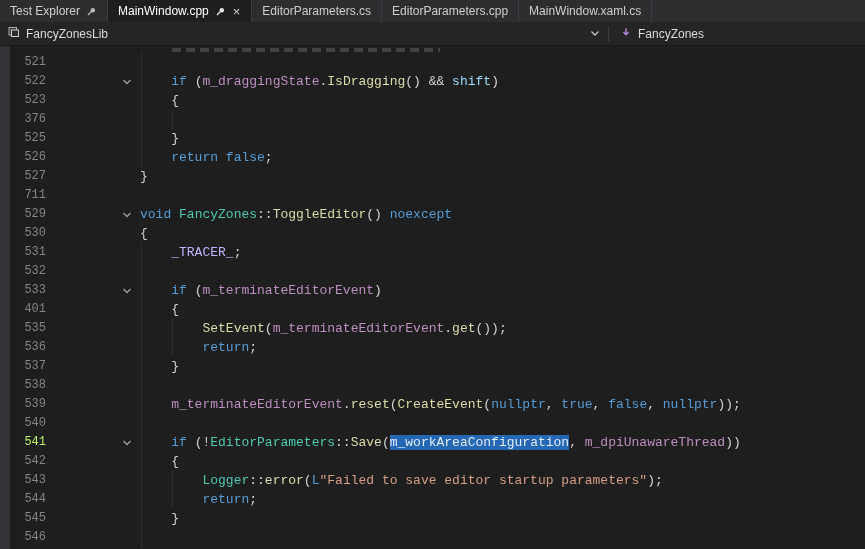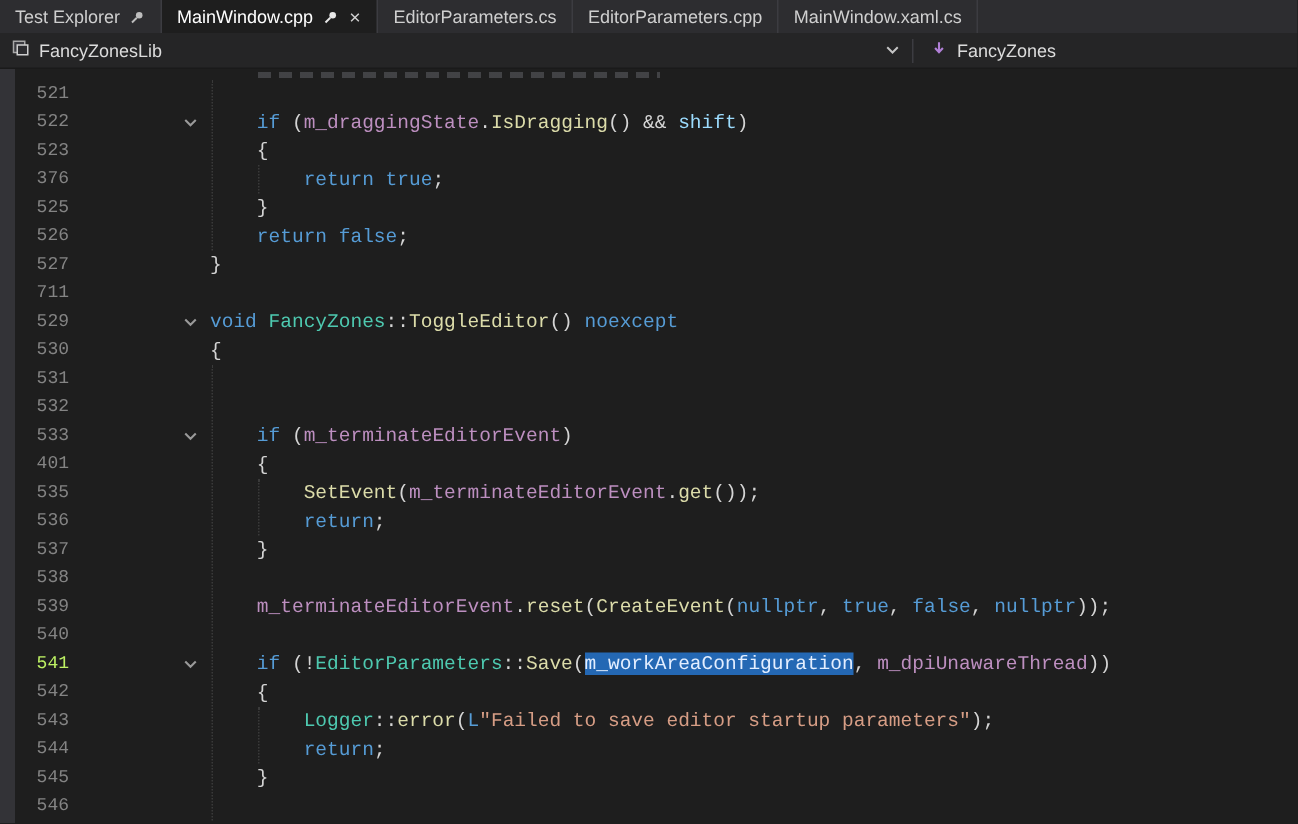--- a/index.html
+++ b/index.html
@@ -147,21 +147,20 @@
         <pre class="code"><span style="color: rgb(212, 212, 212);">    </span><span style="color: rgb(86, 156, 214);">if</span><span style="color: rgb(212, 212, 212);"> (</span><span style="color: rgb(189, 143, 192);">m_draggingState</span><span style="color: rgb(212, 212, 212);">.</span><span style="color: rgb(220, 220, 170);">IsDragging</span><span style="color: rgb(212, 212, 212);">() &amp;&amp; </span><span style="color: rgb(156, 220, 254);">shift</span><span style="color: rgb(212, 212, 212);">)</span></pre>
       </div>
       <div class="row">
         <div class="ln">523</div>
         <div class="fold"></div>
         <pre class="code"><span style="color: rgb(212, 212, 212);">    {</span></pre>
       </div>
       <div class="row">
         <div class="ln">376</div>
         <div class="fold"></div>
-        <pre class="code"><span style="color: rgb(212, 212, 212);">        </span><span style="color: rgb(86, 156, 214);">return</span><span style="color: rgb(212, 212, 212);"> </span><span style="color: rgb(86, 156, 214);">true</span><span style="color: rgb(212, 212, 212);">;</span></pre>
       </div>
       <div class="row">
         <div class="ln">525</div>
         <div class="fold"></div>
         <pre class="code"><span style="color: rgb(212, 212, 212);">    }</span></pre>
       </div>
       <div class="row">
         <div class="ln">526</div>
         <div class="fold"></div>
         <pre class="code"><span style="color: rgb(212, 212, 212);">    </span><span style="color: rgb(86, 156, 214);">return</span><span style="color: rgb(212, 212, 212);"> </span><span style="color: rgb(86, 156, 214);">false</span><span style="color: rgb(212, 212, 212);">;</span></pre>
@@ -186,20 +185,21 @@
         <pre class="code"><span style="color: rgb(86, 156, 214);">void</span><span style="color: rgb(212, 212, 212);"> </span><span style="color: rgb(78, 201, 176);">FancyZones</span><span style="color: rgb(212, 212, 212);">::</span><span style="color: rgb(220, 220, 170);">ToggleEditor</span><span style="color: rgb(212, 212, 212);">() </span><span style="color: rgb(86, 156, 214);">noexcept</span></pre>
       </div>
       <div class="row">
         <div class="ln">530</div>
         <div class="fold"></div>
         <pre class="code"><span style="color: rgb(212, 212, 212);">{</span></pre>
       </div>
       <div class="row">
         <div class="ln">531</div>
         <div class="fold"></div>
+        <pre class="code"><span style="color: rgb(212, 212, 212);">    </span><span style="color: rgb(190, 183, 255);">_TRACER_</span><span style="color: rgb(212, 212, 212);">;</span></pre>
       </div>
       <div class="row">
         <div class="ln">532</div>
         <div class="fold"></div>
         <pre class="code"></pre>
       </div>
       <div class="row">
         <div class="ln">533</div>
         <div class="fold">
           <svg width="10" height="10" viewBox="0 0 10 10">

